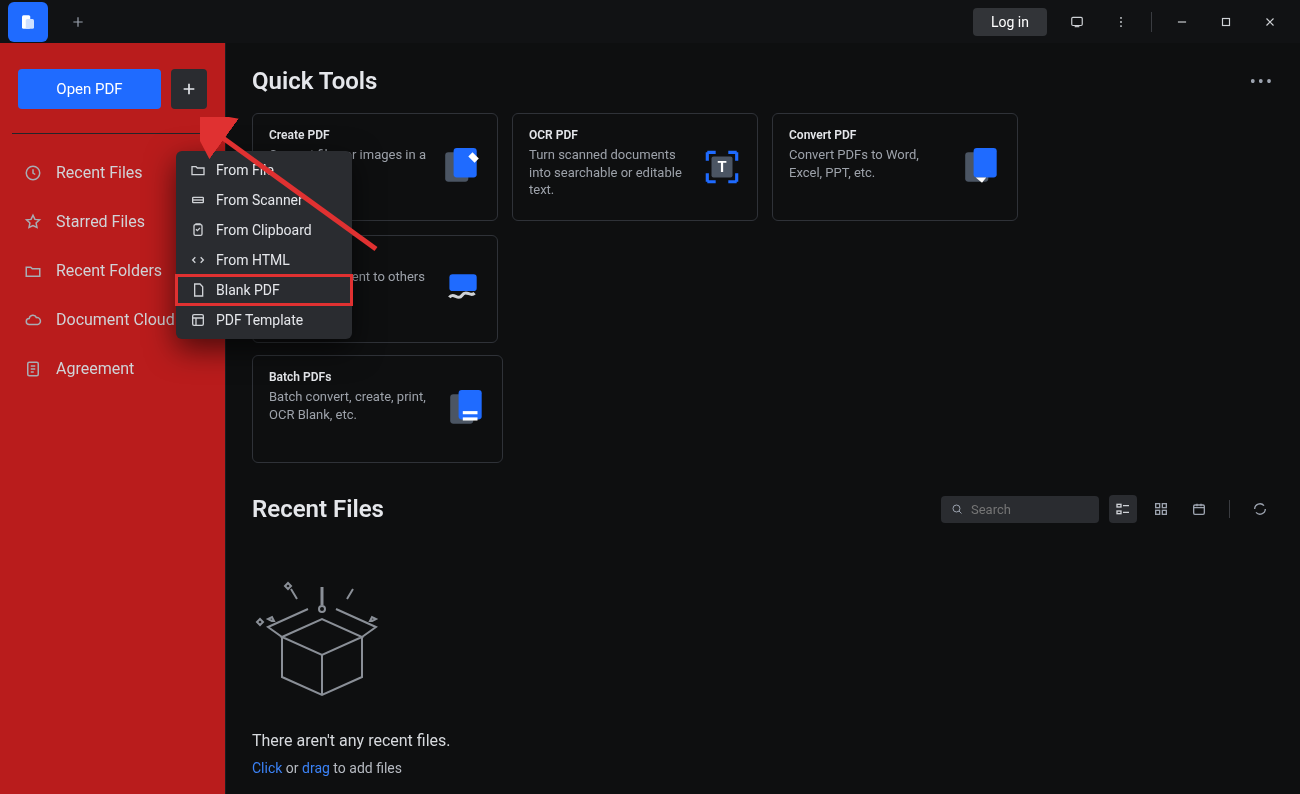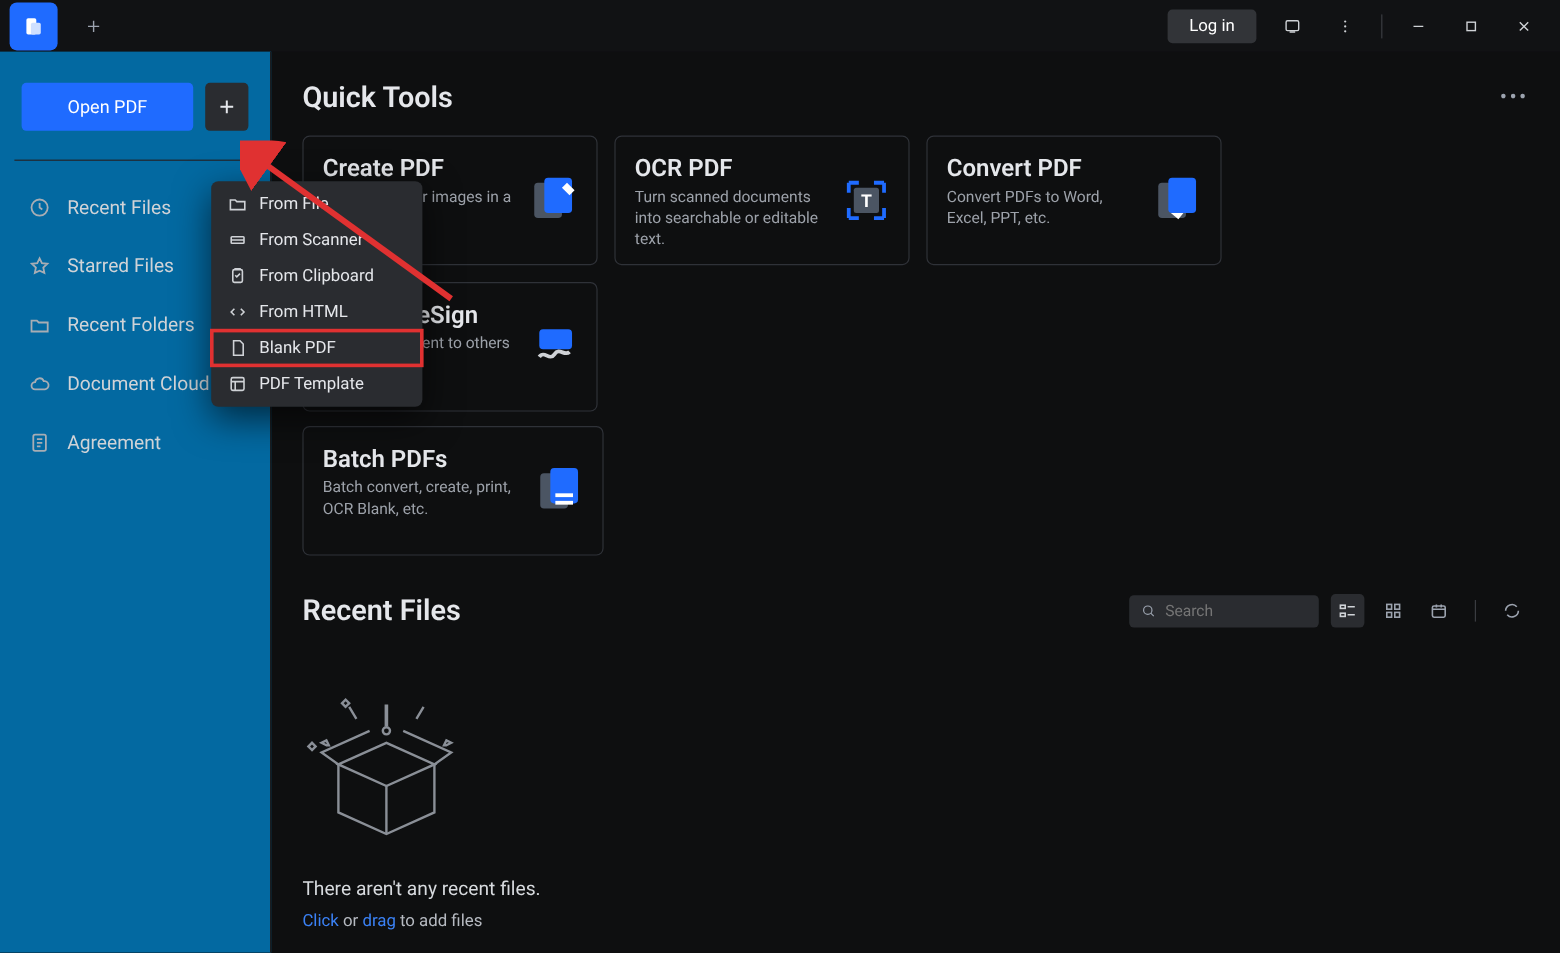--- a/index.html
+++ b/index.html
@@ -15,21 +15,21 @@
 .titlebar-right { display:flex; align-items:center; gap:4px; padding-right:6px;}
 .login-btn { background:#323438; color:#fff; padding:6px 18px; border-radius:4px; font-size:14px; margin-right:6px;}
 .tb-ico { width:40px; height:32px; display:flex;align-items:center;justify-content:center;color:#cfd2d6;}
 .tb-ico svg{width:14px;height:14px;}
 .tb-sep { width:1px;height:20px;background:#3a3c41;margin:0 6px;}
 
 
 .body { display:flex; height:calc(794px - 43px); }
 
 
-.sidebar { width: 226px; background:#0369a1; padding: 26px 18px 0 18px; position:relative; border-right:1px solid #1b1d20; }
+.sidebar { width: 226px; background:#b91c1c; padding: 26px 18px 0 18px; position:relative; border-right:1px solid #1b1d20; }
 .open-row { display:flex; gap:10px; align-items:center; margin-bottom:24px;}
 .open-pdf { background:#1f6bff; color:#fff; font-size:15px; padding:11px 28px; border-radius:4px; flex:1; text-align:center;}
 .plus-btn { width:36px;height:40px;background:#2a2c30;border-radius:4px;display:flex;align-items:center;justify-content:center;color:#e5e7eb;}
 .plus-btn svg{width:16px;height:16px;}
 .side-divider{height:1px;background:#23252a;margin:6px -6px 14px -6px;}
 .side-item { display:flex; align-items:center; gap:14px; padding:15px 6px; color:#d0d3d7; font-size:16px;}
 .side-item svg{width:18px;height:18px;color:#a8adb4;}
 
 
 .dropdown { position:absolute; left:176px; top:108px; width:176px; background:#2a2c30; border-radius:6px; box-shadow:0 10px 30px rgba(0,0,0,.6); padding:4px 0; z-index:20;}
@@ -40,21 +40,21 @@
 
 .arrow-anno{position:absolute; left:200px; top:74px; z-index:25; pointer-events:none;}
 
 
 .main { flex:1; padding: 24px 26px 0 26px; position:relative; overflow:hidden; }
 .sect-head { display:flex; align-items:center; justify-content:space-between; margin-bottom:18px;}
 .sect-head h1{font-size:24px; font-weight:600;}
 .dots3 { color:#9ca3af; font-size:18px; letter-spacing:2px;}
 .tools { display:flex; gap:14px; flex-wrap:wrap; margin-bottom:12px;}
 .tool-card { width:246px; height:108px; border:1px solid #2f3238; border-radius:6px; padding:14px 16px; position:relative;}
-.tool-title{font-size:20px; font-weight:600; margin-bottom:4px;}
+.tool-title{font-size:12px; font-weight:600; margin-bottom:4px;}
 .tool-desc{font-size:13px; color:#9da2aa; line-height:1.35; max-width:160px;}
 .tool-ico{position:absolute; right:14px; top:50%; transform:translateY(-50%); width:42px; height:42px;}
 .tool-card-partial { width:251px; height:108px; border:1px solid #2f3238; border-radius:6px; padding:14px 16px; position:relative;}
 
 
 .recent-head{display:flex; align-items:center; justify-content:space-between; margin-top:32px;}
 .recent-head h1{font-size:24px; font-weight:600;}
 .recent-controls{display:flex; align-items:center; gap:10px;}
 .search { background:#2a2c30; border-radius:4px; display:flex; align-items:center; gap:8px; padding:6px 10px; width:158px;justify-content:flex-end;}
 .search svg{width:14px;height:14px;color:#9ca3af;}

